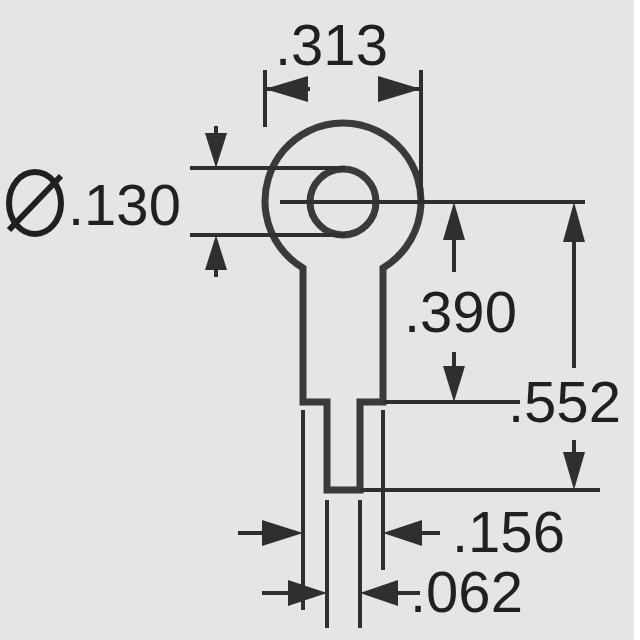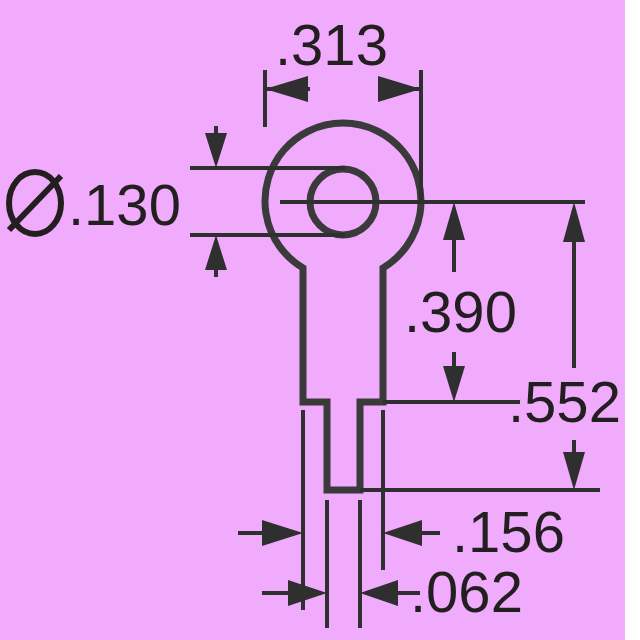--- a/index.html
+++ b/index.html
@@ -4,23 +4,24 @@
 <style>
   html, body {
     margin: 0;
     padding: 0;
     background: #ffffff;
   }
   #drawing-root {
     position: relative;
     width: 625px;
     height: 640px;
-    background: #f0abfc;
+    background: #e5e5e5;
     font-family: "Liberation Sans", sans-serif;
     overflow: hidden;
+    padding-left: 9px;
   }
   #drawing-svg {
     position: absolute;
     left: 0;
     top: 0;
     width: 640px;
     height: 640px;
     display: block;
   }
   .dim-text {

